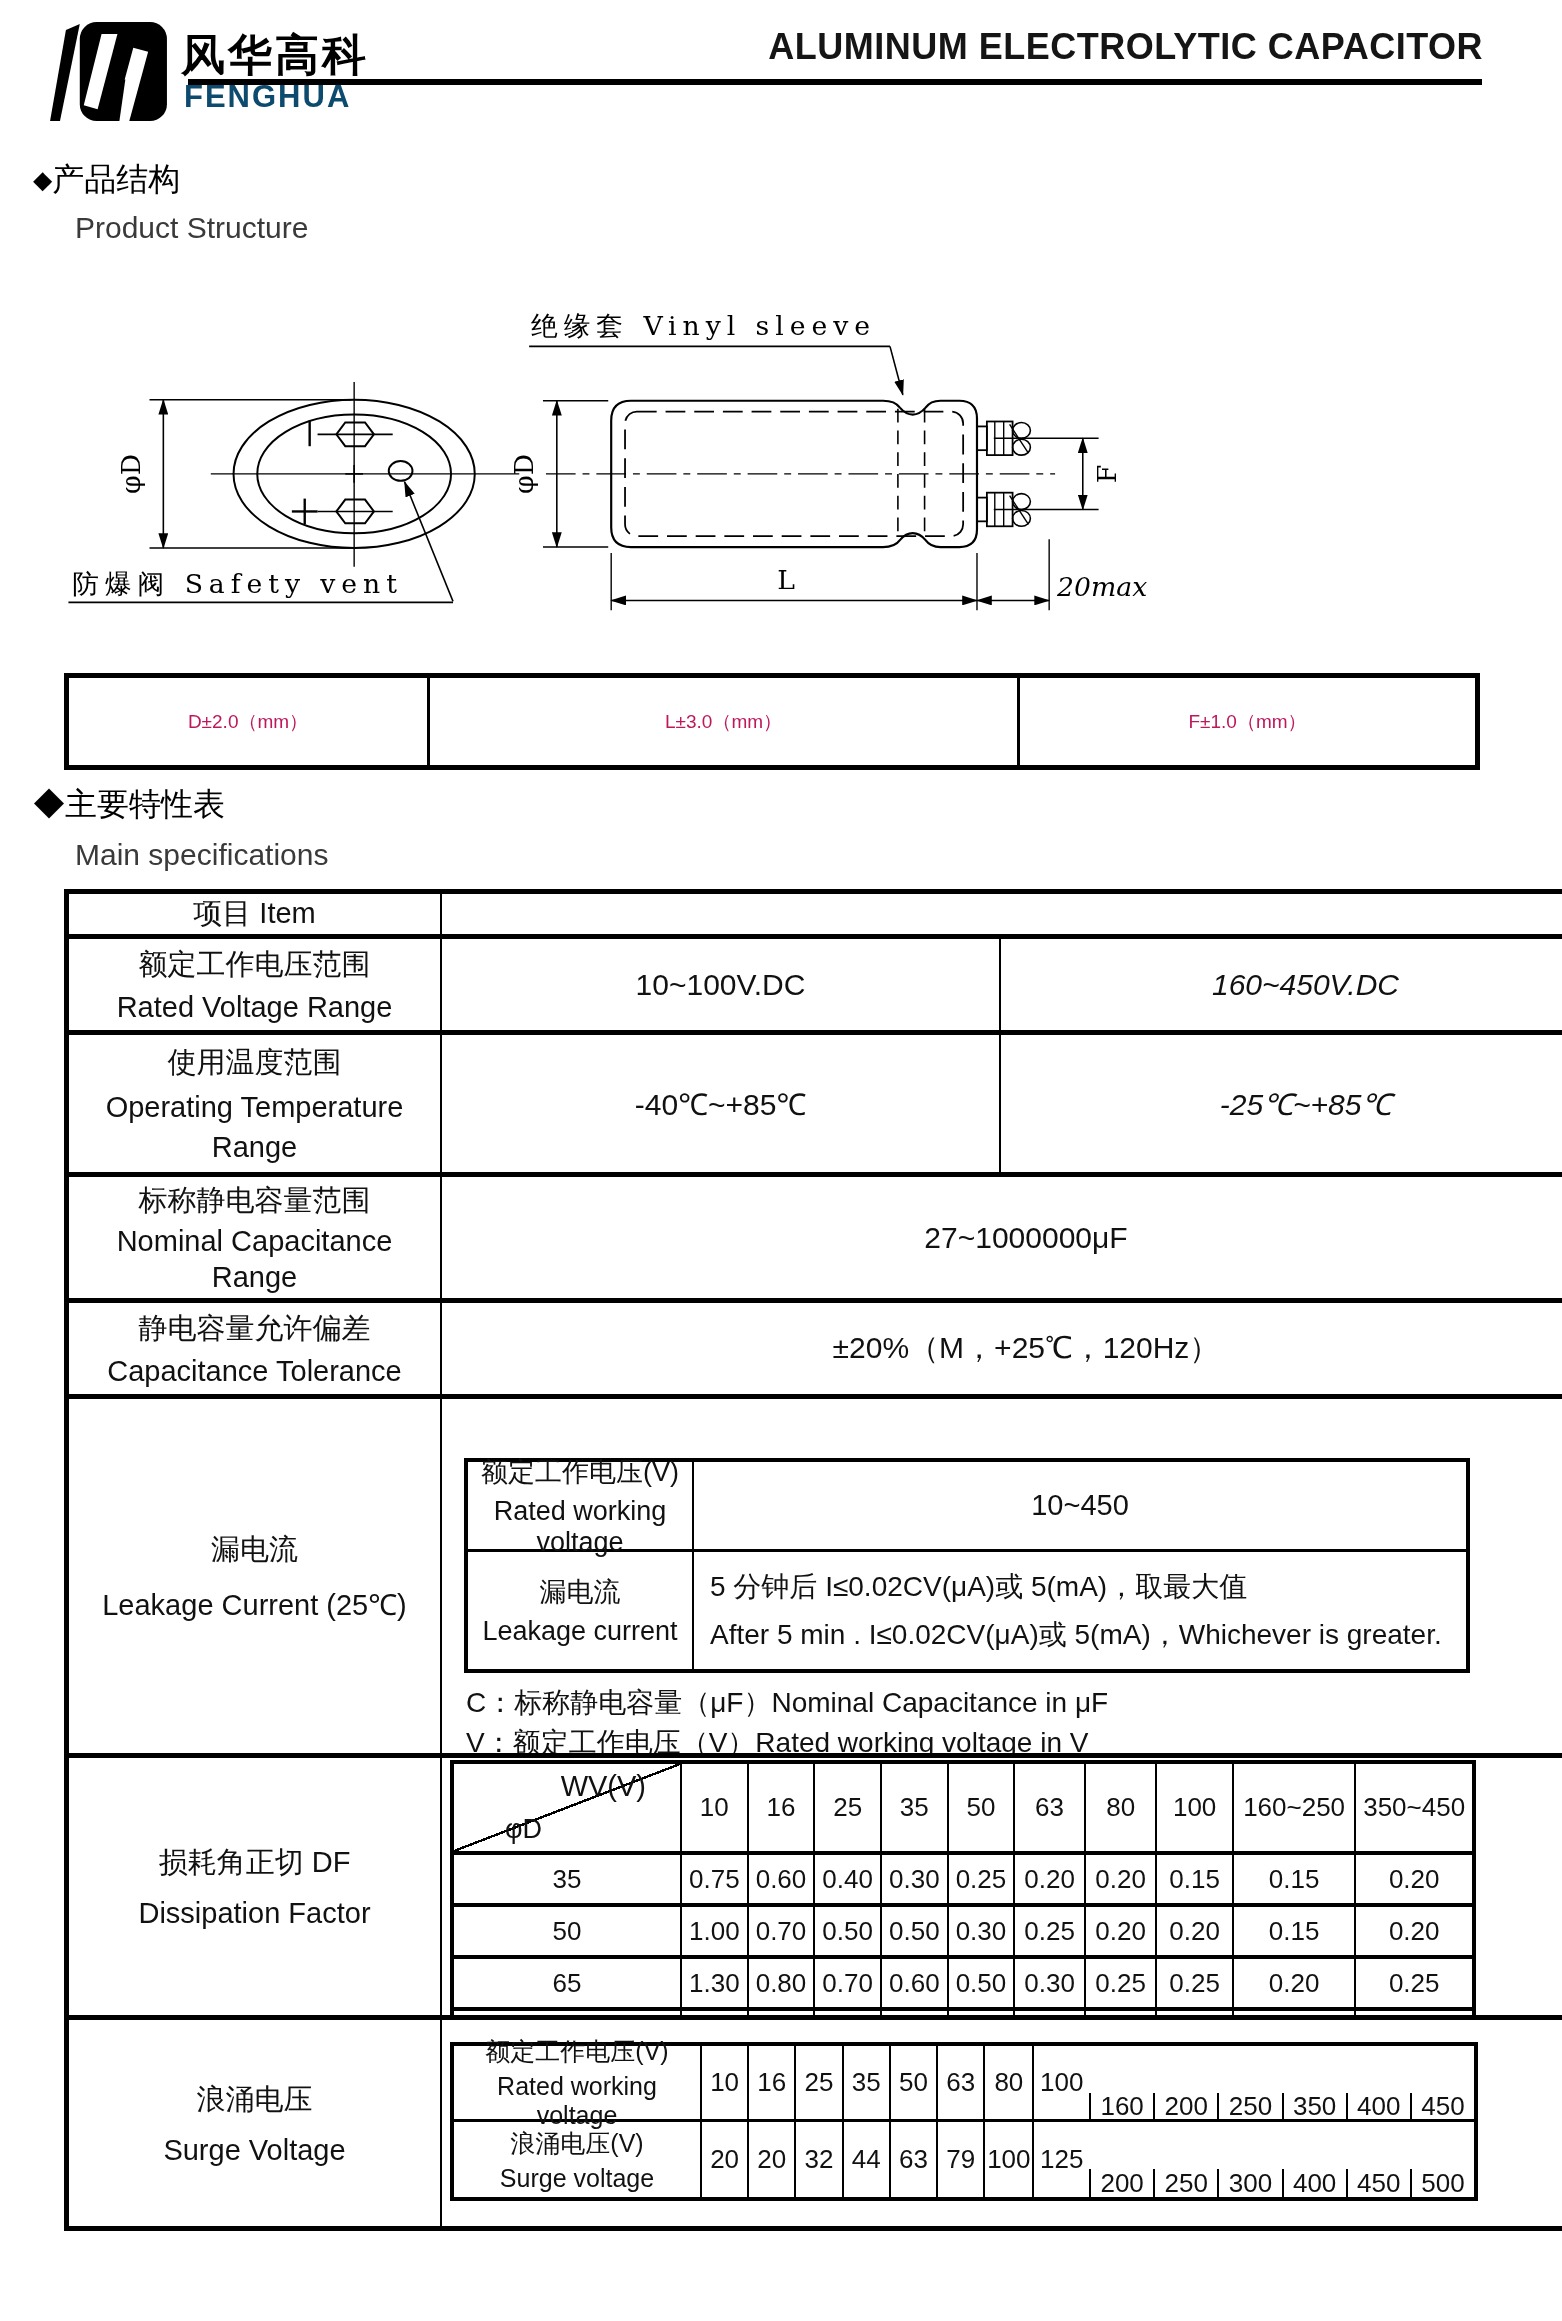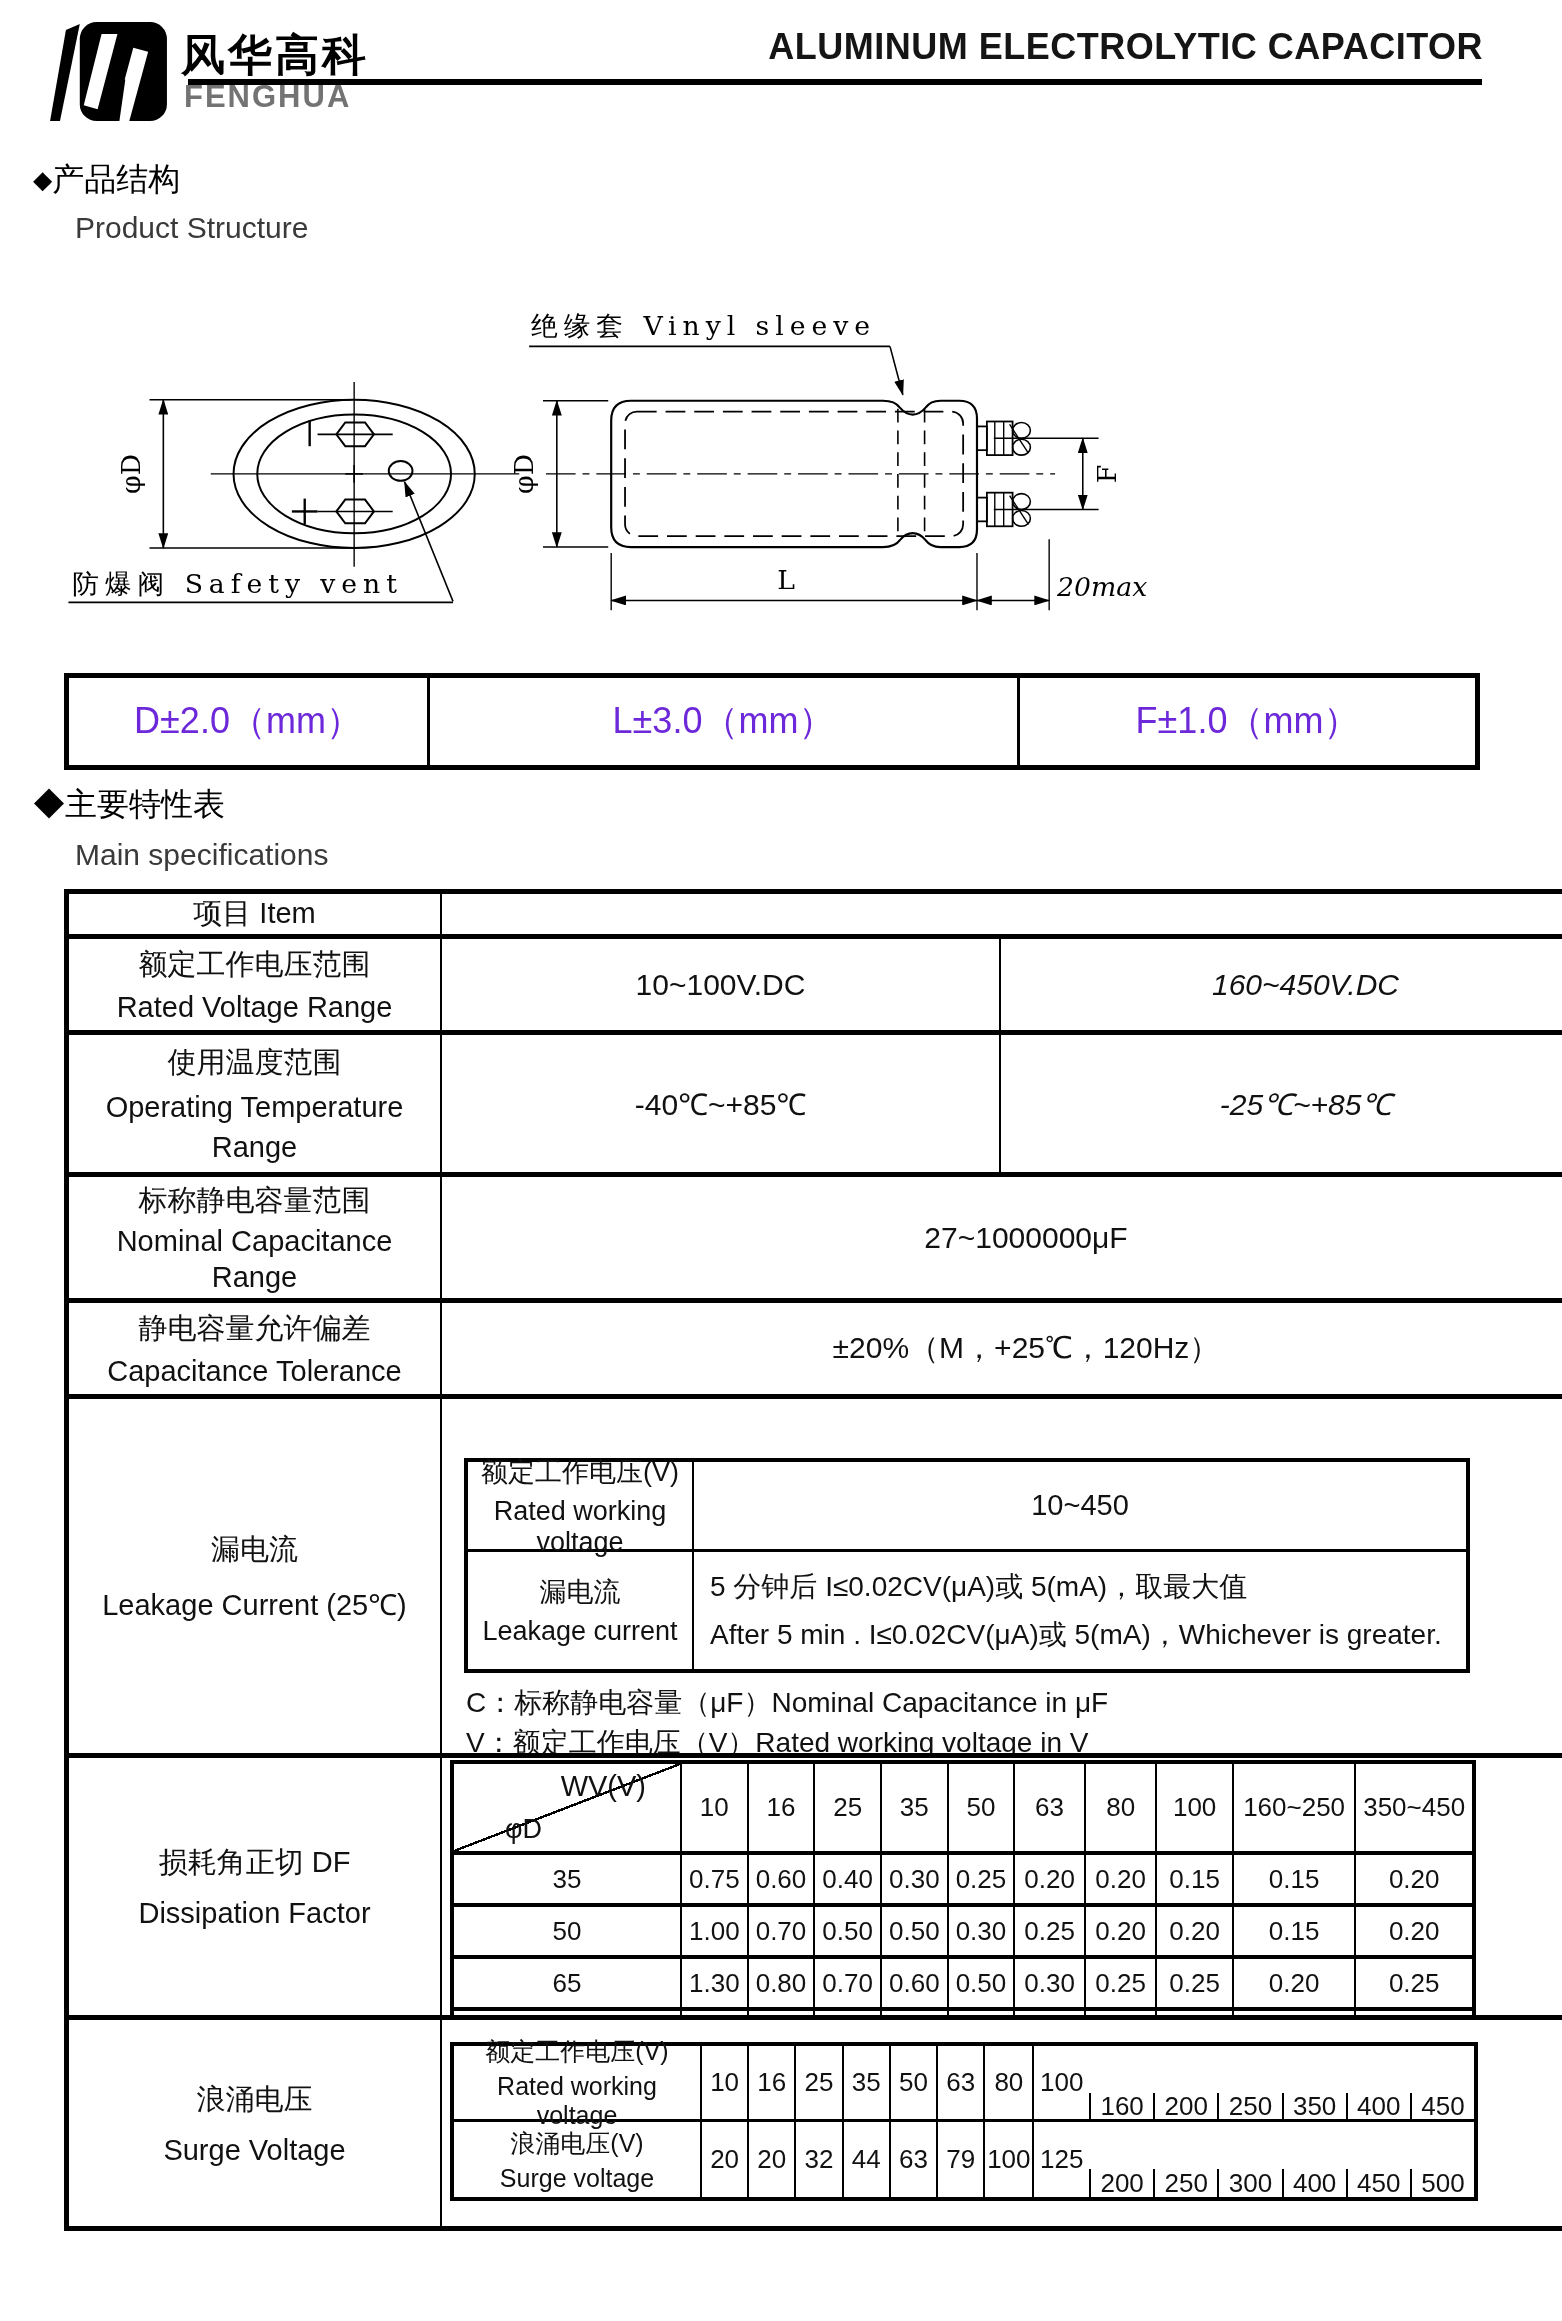--- a/index.html
+++ b/index.html
@@ -1,37 +1,37 @@
 <!DOCTYPE html>
 <html><head>
 <meta charset="utf-8">
 <style>
   html,body{margin:0;padding:0;background:#e8e8e8;}
   .page{position:relative;width:1562px;height:2322px;background:#ffffff;margin:0 auto;
         font-family:"Liberation Sans", sans-serif;color:#1a1a1a;overflow:hidden;}
   
   .logo-svg{position:absolute;left:50px;top:22px;}
   .brand-cn{position:absolute;left:181px;top:26px;font-size:44px;font-weight:bold;color:#000;letter-spacing:3px;white-space:nowrap;}
-  .brand-en{position:absolute;left:184px;top:79px;font-size:31px;font-weight:bold;color:#737373;letter-spacing:2px;}
+  .brand-en{position:absolute;left:184px;top:79px;font-size:31px;font-weight:bold;color:#0c4a6e;letter-spacing:2px;}
   .reg-mark{position:absolute;left:149px;top:24px;font-size:21px;color:#000;}
   .doc-title{position:absolute;top:26px;right:79px;font-size:36px;font-weight:bold;color:#151515;letter-spacing:0.5px;}
   .header-rule{position:absolute;left:188px;top:79px;width:1294px;height:6px;background:#000;}
   
   .sec-cn{position:absolute;left:33px;font-size:32px;color:#000;}
   .sec-en{position:absolute;left:75px;font-size:30px;color:#3a3a3a;}
   .sec1-cn{top:158px;font-family:Liberation Mono, monospace;} .sec1-en{top:211px;}
   .sec2-cn{top:783px;} .sec2-en{top:838px;}
   
   .diagram{position:absolute;left:54px;top:290px;}
   .cad{font-family:"DejaVu Serif", serif;font-size:27px;fill:#000;}
   .cadsp{letter-spacing:6px;}
   
   .tol{position:absolute;left:64px;top:673px;width:1416px;height:97px;border:5px solid #000;
        display:flex;box-sizing:border-box;}
-  .tol-cell{display:flex;align-items:center;justify-content:center;font-size:36px;color:#6d28d9;box-sizing:border-box;}
+  .tol-cell{display:flex;align-items:center;justify-content:center;font-size:19px;color:#be185d;box-sizing:border-box;}
   .tol-cell+.tol-cell{border-left:3px solid #000;}
   .tc1{flex:0 0 358px;} .tc2{flex:0 0 590px;} .tc3{flex:1;}
   
   .spec{position:absolute;left:64px;top:889px;width:1551px;border:5px solid #000;box-sizing:border-box;background:#fff;}
   .srow{display:flex;border-bottom:5px solid #000;box-sizing:border-box;}
   .srow:last-child{border-bottom:none;}
   .item-cell{flex:0 0 373px;border-right:2px solid #000;box-sizing:border-box;
              display:flex;flex-direction:column;align-items:center;justify-content:space-evenly;
              text-align:center;font-size:29px;color:#111;}
   .item-center{justify-content:center;gap:14px;}

